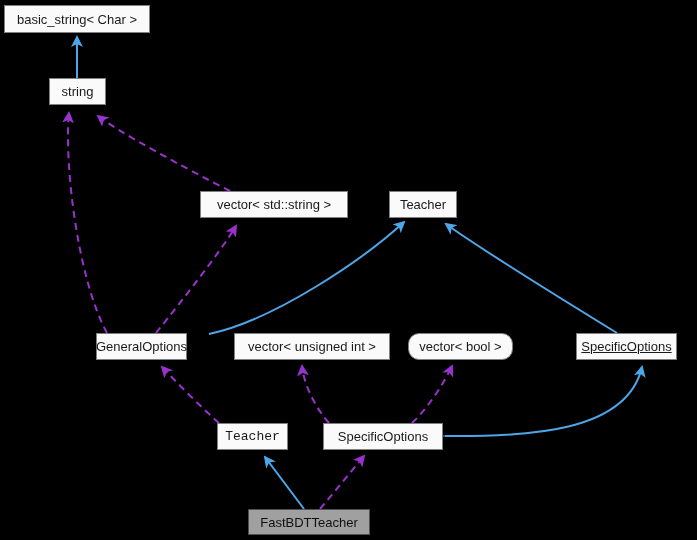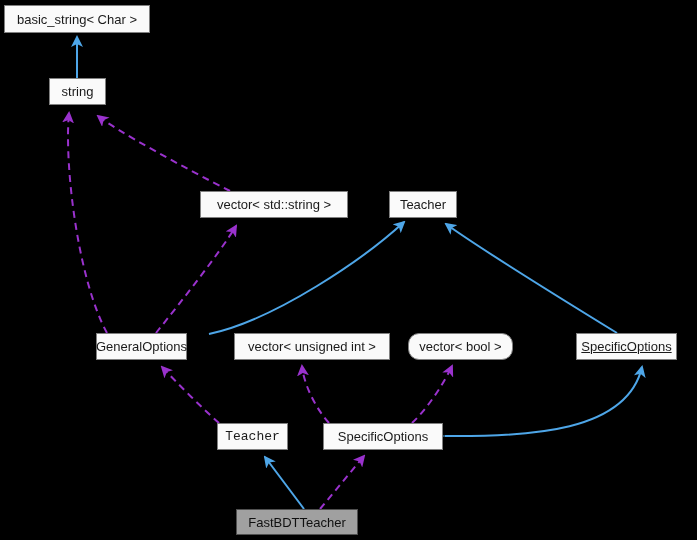--- a/index.html
+++ b/index.html
@@ -101,18 +101,18 @@
       </div>
       <div class="node" style="left: 576px; top: 333px; width: 101px; height: 27px; text-decoration: underline;">
         <span class="node-label">SpecificOptions</span>
       </div>
       <div class="node" style="left: 217px; top: 423px; width: 71px; height: 27px; font-family: Liberation Mono, monospace;">
         <span class="node-label">Teacher</span>
       </div>
       <div class="node" style="left: 323px; top: 423px; width: 120px; height: 27px;">
         <span class="node-label">SpecificOptions</span>
       </div>
-      <div class="node current" style="left: 236px; top: 509px; width: 122px; height: 26px;">
+      <div class="node current" style="left: 248px; top: 509px; width: 122px; height: 26px;">
         <span class="node-label">FastBDTTeacher</span>
       </div>
     </div>
 
 </div>
 
 </body></html>

